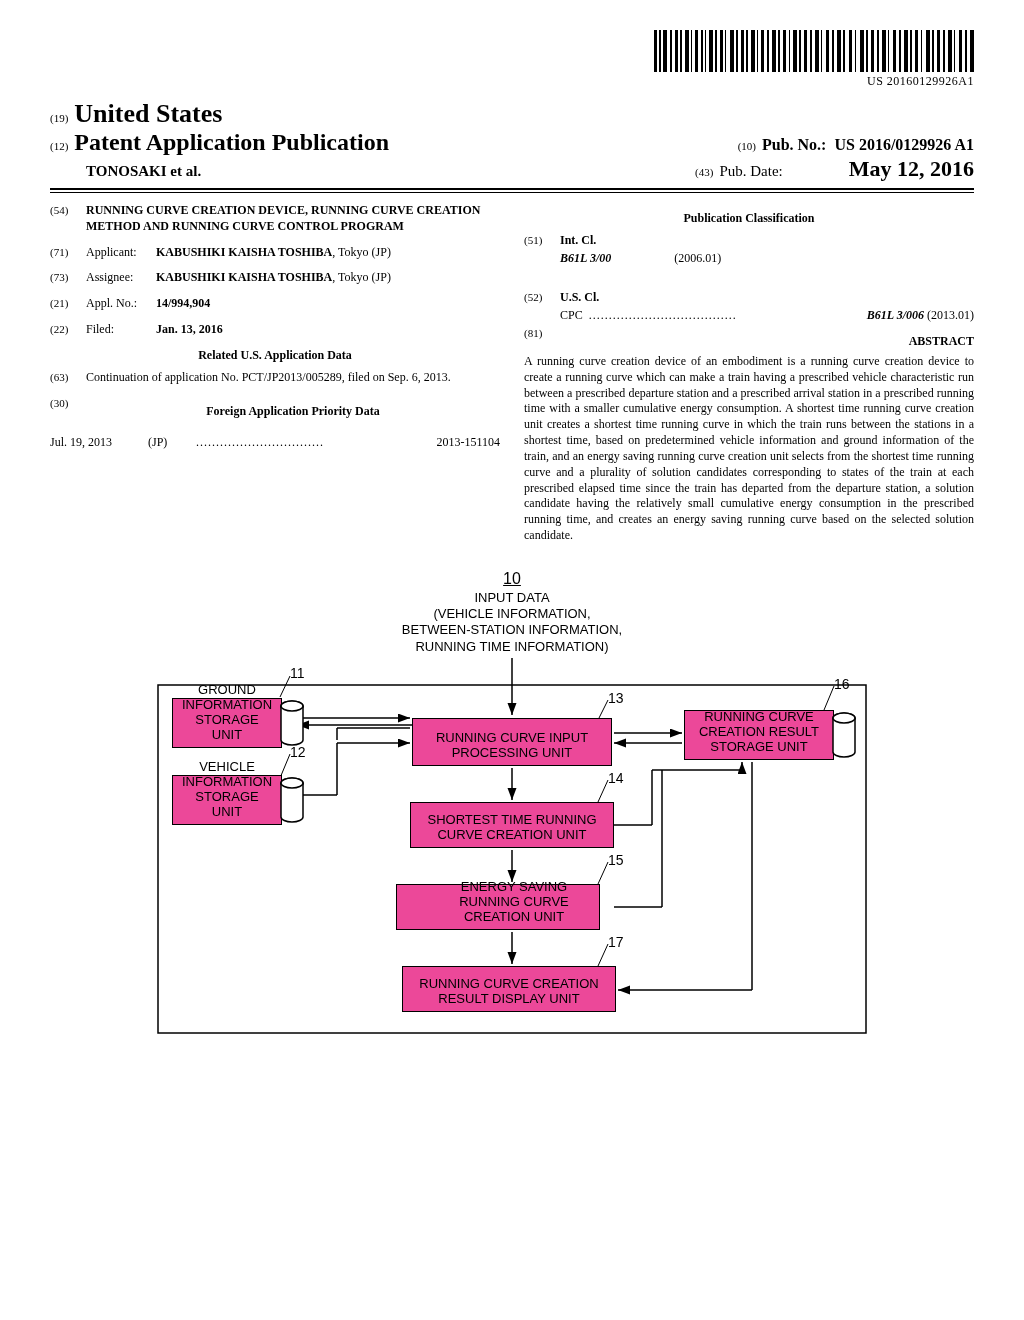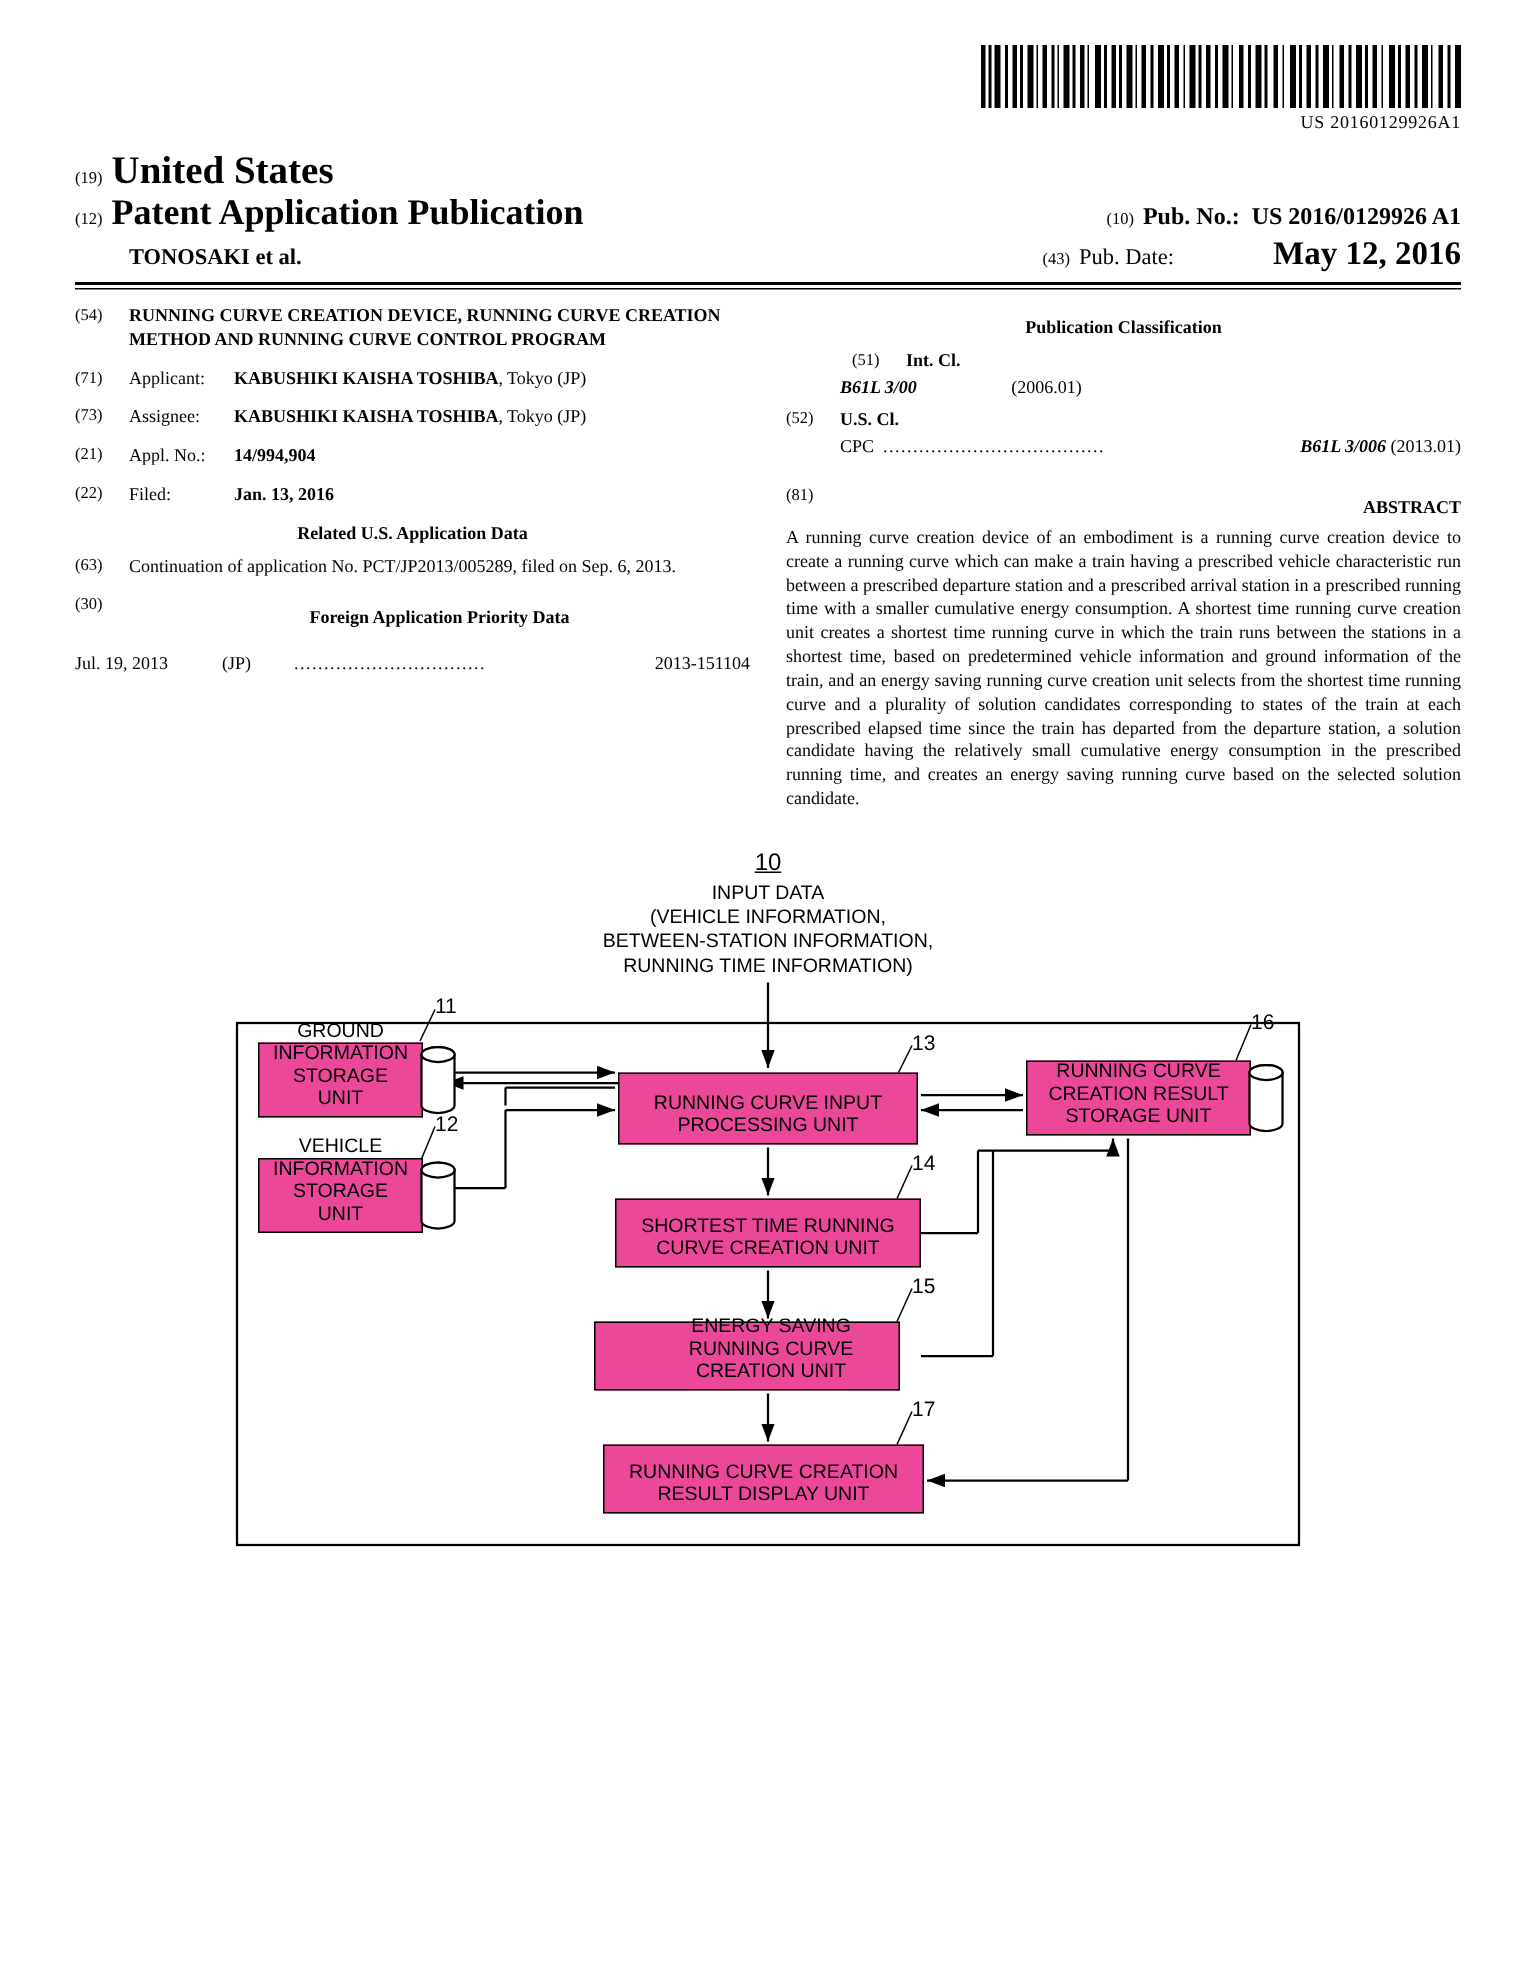--- a/index.html
+++ b/index.html
@@ -196,33 +196,33 @@
     <div class="prio-row">
       <div class="prio-date">Jul. 19, 2013</div>
       <div class="prio-cc">(JP)</div>
       <div class="prio-dots">................................</div>
       <div class="prio-num">2013-151104</div>
     </div>
   </div>
 
   <div class="col">
     <div class="section-hd">Publication Classification</div>
-    <div class="field-row" style="margin-bottom:2px;margin-left:44px;">
+    <div class="field-row" style="margin-bottom:2px;">
       <div class="field-code">(51)</div>
       <div><b>Int. Cl.</b></div>
     </div>
-    <div style="padding-left:36px; margin-bottom:6px;">
+    <div style="padding-left:36px; margin-bottom:24px;">
       <i><b>B61L 3/00</b></i>
       <span style="padding-left:60px;">(2006.01)</span>
     </div>
     <div class="field-row" style="margin-bottom:2px;">
       <div class="field-code">(52)</div>
       <div><b>U.S. Cl.</b></div>
     </div>
-    <div class="cpc-row" style="padding-left:36px; margin-bottom:17px;">
+    <div class="cpc-row" style="padding-left:36px; margin-bottom:2px;">
       <span>CPC</span>
       <span class="cpc-dots">.....................................</span>
       <span><span class="cpc-val">B61L 3/006</span><span> (2013.01)</span></span>
     </div>
     <div class="field-row" style="margin-bottom:0;">
       <div class="field-code">(81)</div>
       <div class="abstract-hd" style="flex:1;">ABSTRACT</div>
     </div>
     <div class="abstract-text">A running curve creation device of an embodiment is a running curve creation device to create a running curve which can make a train having a prescribed vehicle characteristic run between a prescribed departure station and a prescribed arrival station in a prescribed running time with a smaller cumulative energy consumption. A shortest time running curve creation unit creates a shortest time running curve in which the train runs between the stations in a shortest time, based on predetermined vehicle information and ground information of the train, and an energy saving running curve creation unit selects from the shortest time running curve and a plurality of solution candidates corresponding to states of the train at each prescribed elapsed time since the train has departed from the departure station, a solution candidate having the relatively small cumulative energy consumption in the prescribed running time, and creates an energy saving running curve based on the selected solution candidate.</div>
   </div>

